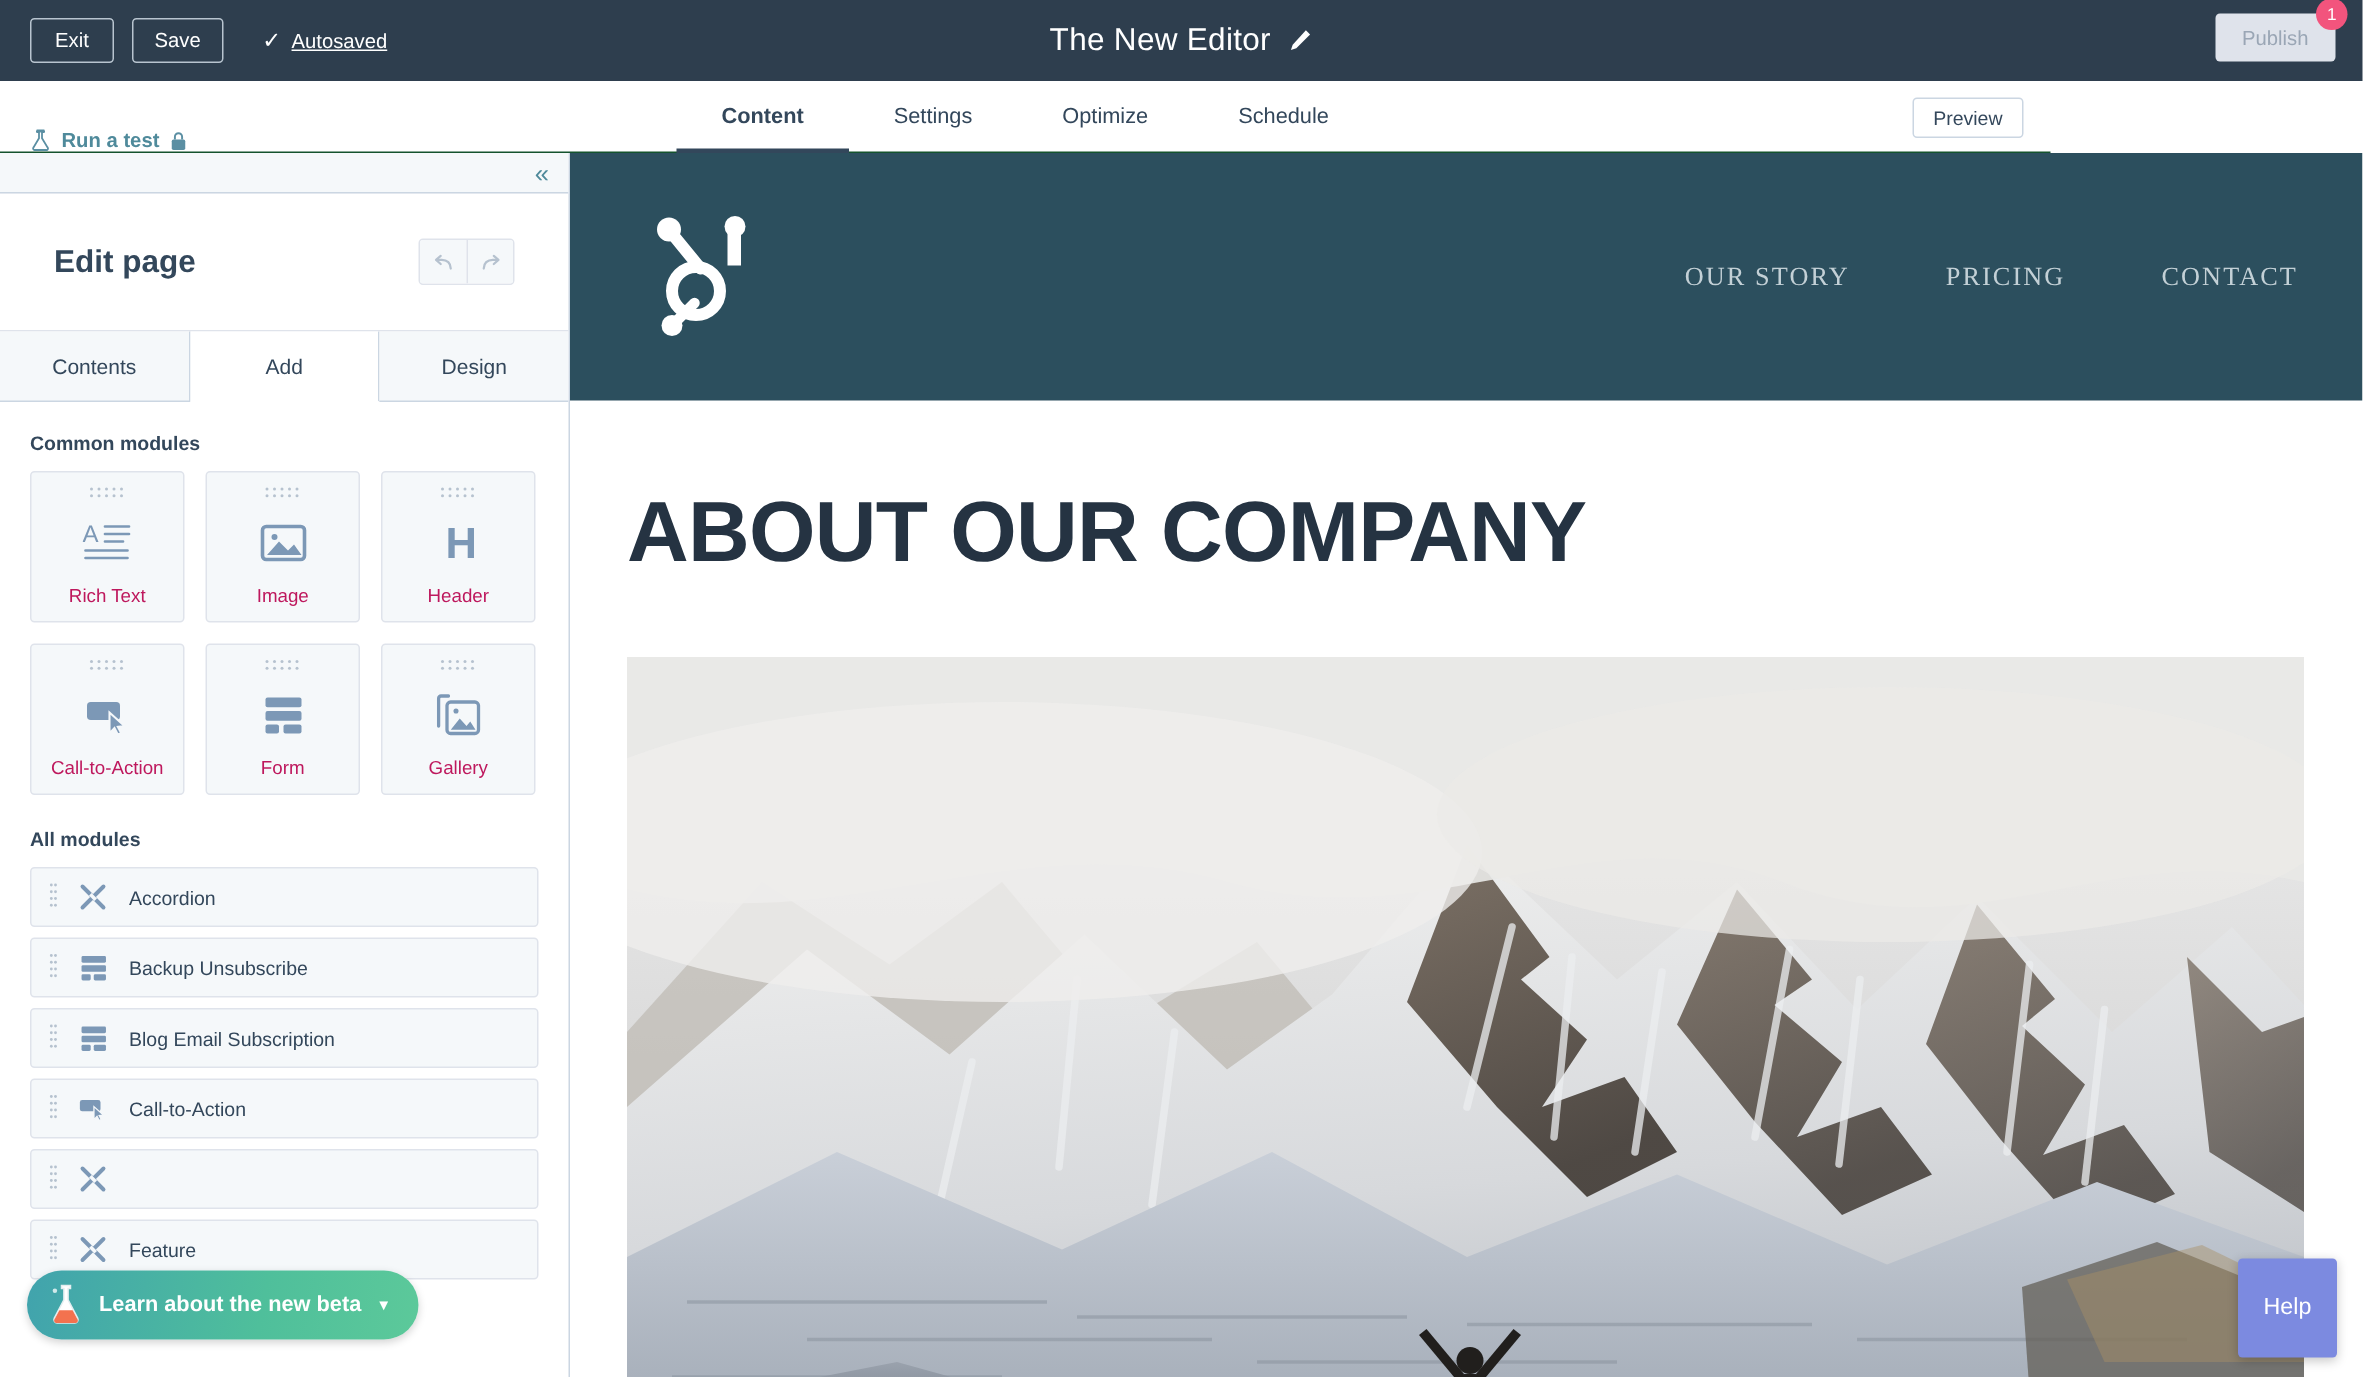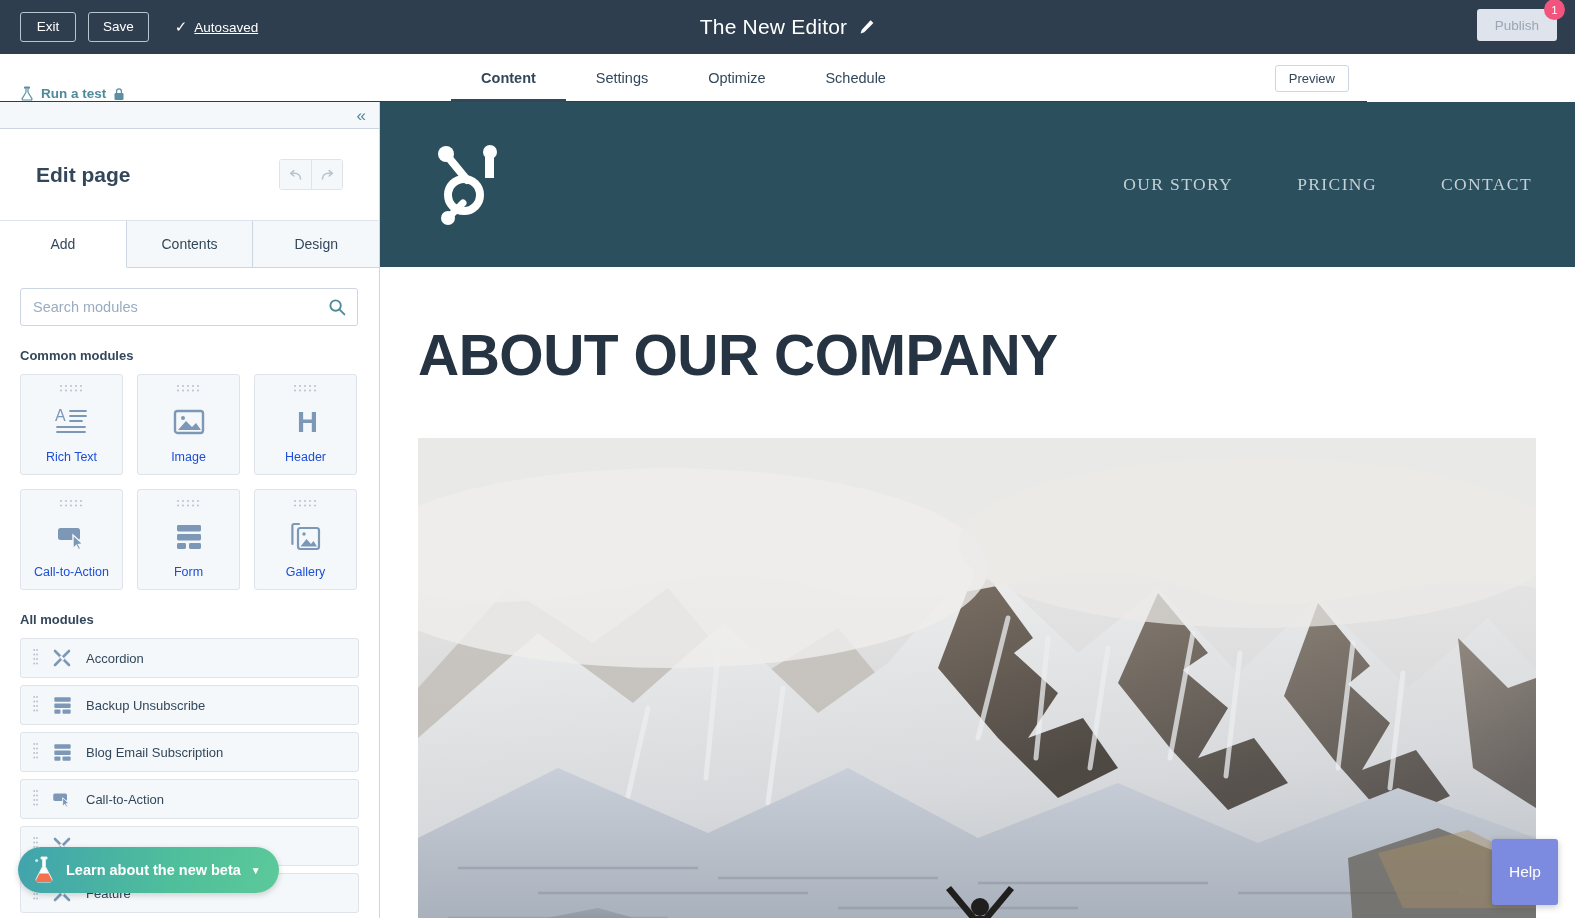--- a/index.html
+++ b/index.html
@@ -159,21 +159,21 @@
 
   .card-grid { display: flex; flex-wrap: wrap; gap: 14px; margin-bottom: 22px; }
   .mod-card {
     width: 103px; height: 101px;
     background: #f5f8fa; border: 1px solid #dfe3eb; border-radius: 3px;
     display: flex; flex-direction: column; align-items: center;
     cursor: grab; position: relative;
   }
   .grip-dots { margin-top: 9px; width: 26px; height: 9px; }
   .mod-icon { flex: 1; display: flex; align-items: center; justify-content: center; }
-  .mod-label { font-size: 12.5px; color: #1d4ed8; padding-bottom: 10px; }
+  .mod-label { font-size: 12.5px; color: #be185d; padding-bottom: 10px; }
 
   .all-list { display: flex; flex-direction: column; gap: 7px; }
   .list-row {
     height: 40px; background: #f5f8fa;
     border: 1px solid #dfe3eb; border-radius: 3px;
     display: flex; align-items: center; gap: 14px;
     padding-left: 12px; cursor: grab;
   }
   .row-grip { width: 5px; height: 20px; }
   .row-icon { width: 20px; display: flex; align-items: center; justify-content: center; }
@@ -299,36 +299,27 @@
       <div class="ur-btn">
         <svg width="15" height="13" viewBox="0 0 15 13">
           <path d="M2.5 11c0-3.6 2.4-5.8 6-5.8h3.1" fill="none" stroke="#b6c2cf" stroke-width="1.5" stroke-linecap="round"></path>
           <path d="M9.2 2.6 L12.3 5.3 L9.2 8" fill="none" stroke="#b6c2cf" stroke-width="1.5" stroke-linecap="round" stroke-linejoin="round"></path>
         </svg>
       </div>
     </div>
   </div>
 
   <div class="tabs-row">
+    <div class="stab">Contents</div>
     <div class="stab active">Add</div>
-    <div class="stab">Contents</div>
     <div class="stab">Design</div>
   </div>
 
   <div class="sb-body">
 
-    <div class="search-wrap">
-      <input class="search-input" type="text" placeholder="Search modules" style="">
-      <span class="search-icon-btn">
-        <svg width="18" height="18" viewBox="0 0 18 18">
-          <circle cx="7.6" cy="7.6" r="5.2" fill="none" stroke="#4f8a9b" stroke-width="1.9"></circle>
-          <path d="M11.6 11.6 L16.4 16.4" stroke="#4f8a9b" stroke-width="1.9" stroke-linecap="round"></path>
-        </svg>
-      </span>
-    </div>
 
     <div class="sec-label">Common modules</div>
 
     <div class="card-grid">
 
       <div class="mod-card">
         <svg class="grip-dots" viewBox="0 0 26 9">
           <g fill="#b6c2cf">
               <circle cx="2" cy="2" r="1"></circle>
               <circle cx="7" cy="2" r="1"></circle>

